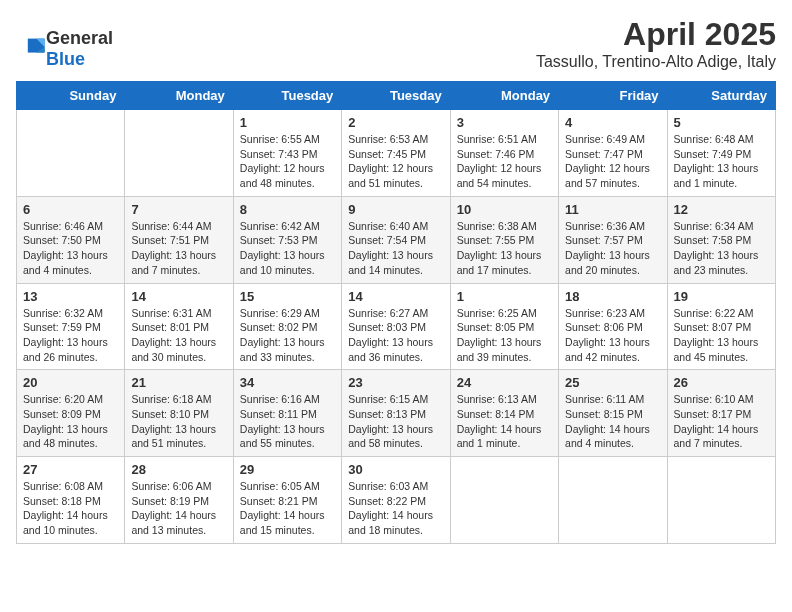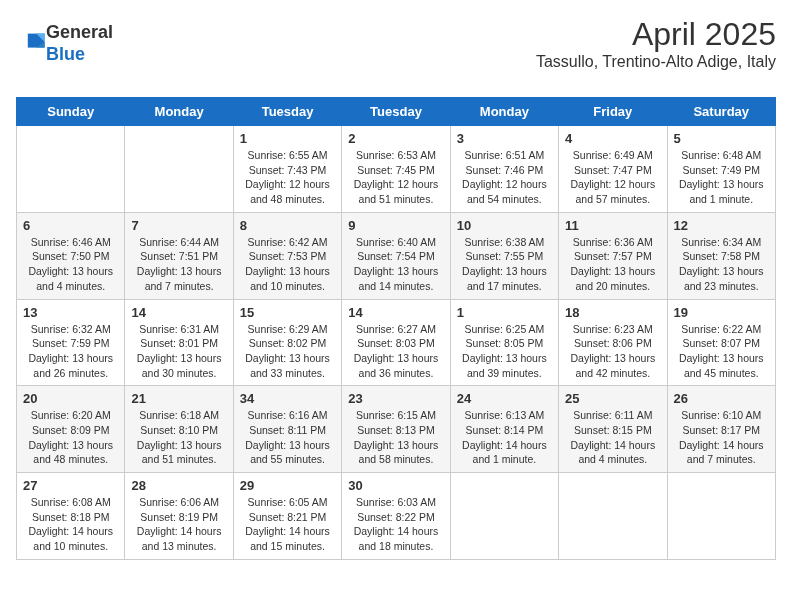--- a/index.html
+++ b/index.html
@@ -6,22 +6,22 @@
     body {
       font-family: Arial, sans-serif;
       background: #fff;
       width: 792px;
       min-height: 612px;
       padding: 16px;
     }
     .header {
       display: flex;
       justify-content: space-between;
-      align-items: center;
-      margin-bottom: 26px;
+      align-items: flex-end;
+      margin-bottom: 10px;
     }
     .logo {
       display: flex;
       align-items: center;
     }
     .logo-text {
       font-size: 18px;
       font-weight: bold;
       line-height: 1.2;
     }
@@ -30,36 +30,36 @@
     .logo-icon {
       width: 28px;
       height: 28px;
       margin-left: 2px;
     }
     .title-block {
       text-align: right;
     }
     .month-title {
       font-size: 32px;
-      font-weight: normal;
+      font-weight: bold;
       color: #333;
     }
     .location-title {
       font-size: 16px;
       color: #333;
     }
     .calendar {
       width: 100%;
       border-collapse: collapse;
       border: 1px solid #ccc;
     }
     .calendar th {
       background-color: #1a6fc4;
       color: #fff;
-      text-align: center;
+      text-align: right;
       padding: 6px 8px;
       font-size: 13px;
       font-weight: bold;
       border: 1px solid #1a6fc4;
     }
     .calendar td {
       border: 1px solid #ccc;
       vertical-align: top;
       padding: 5px 6px;
       font-size: 11px;
@@ -71,21 +71,20 @@
     .day-number {
       font-size: 13px;
       font-weight: bold;
       margin-bottom: 2px;
       display: block;
     }
     .day-info {
       font-size: 10.5px;
       line-height: 1.4;
       color: #333;
-      text-align: center;
     }
     .empty-cell {
       background: #fff;
     }
     .row-shaded td {
       background-color: #f5f5f5;
     }
     .row-white td {
       background-color: #fff;
     }

